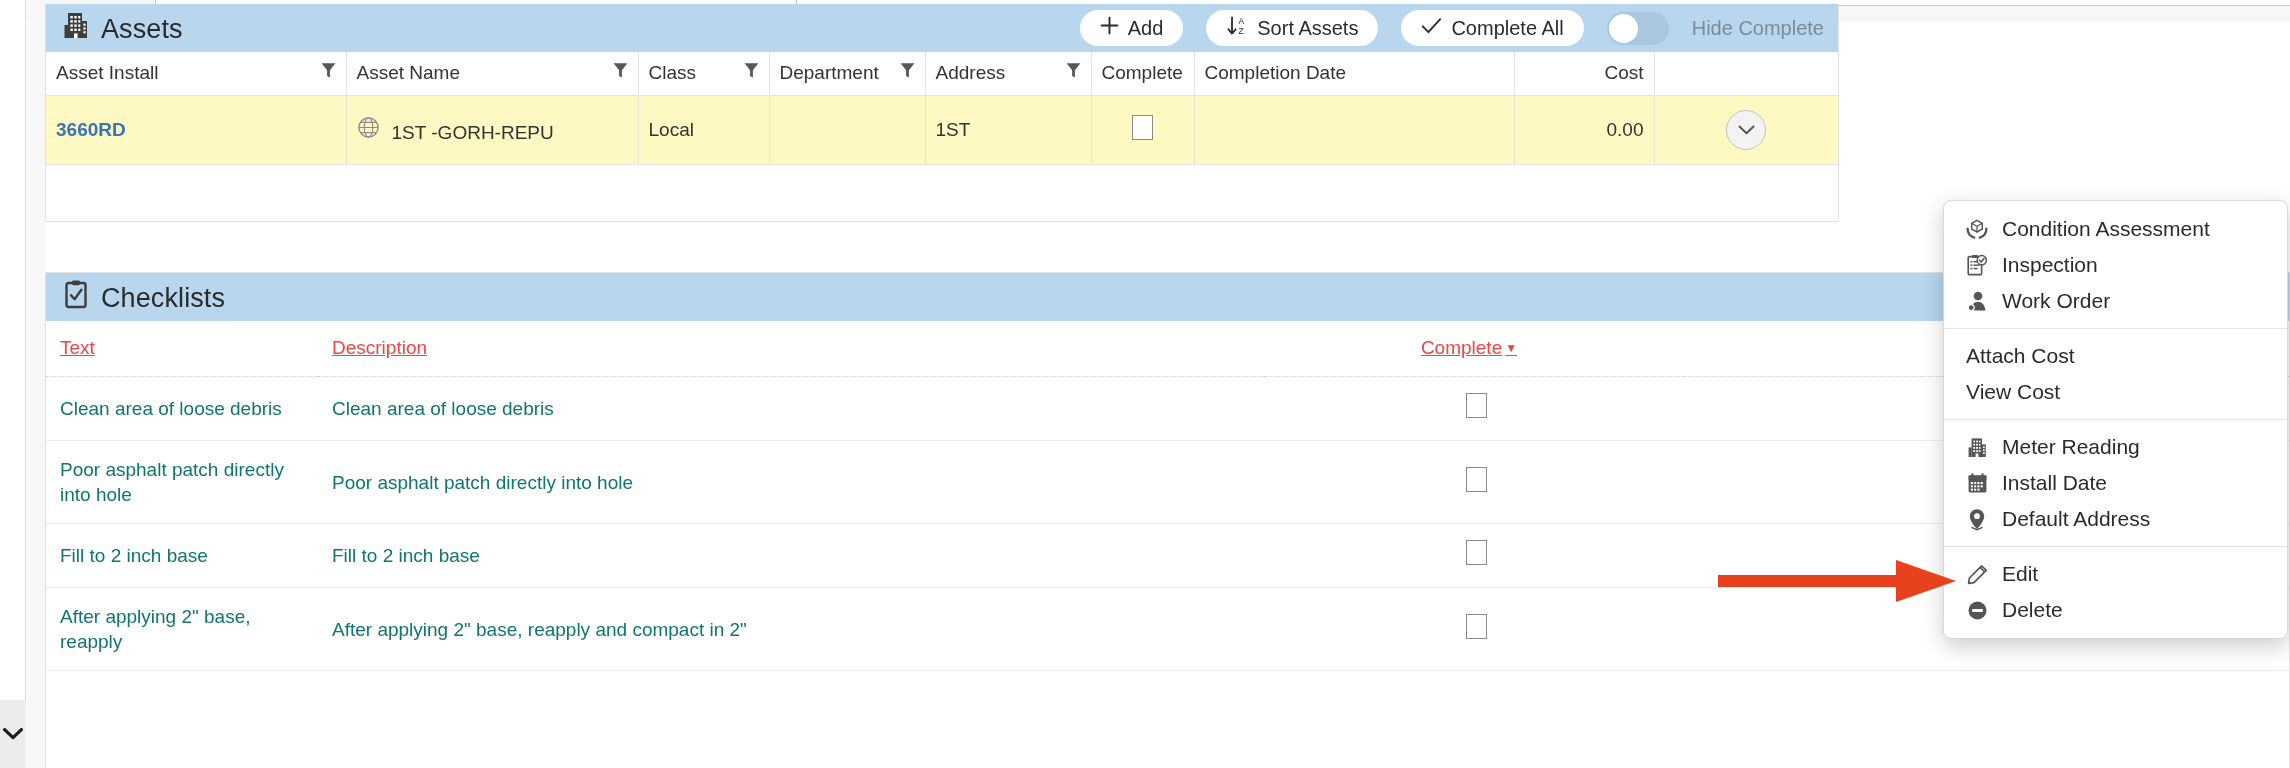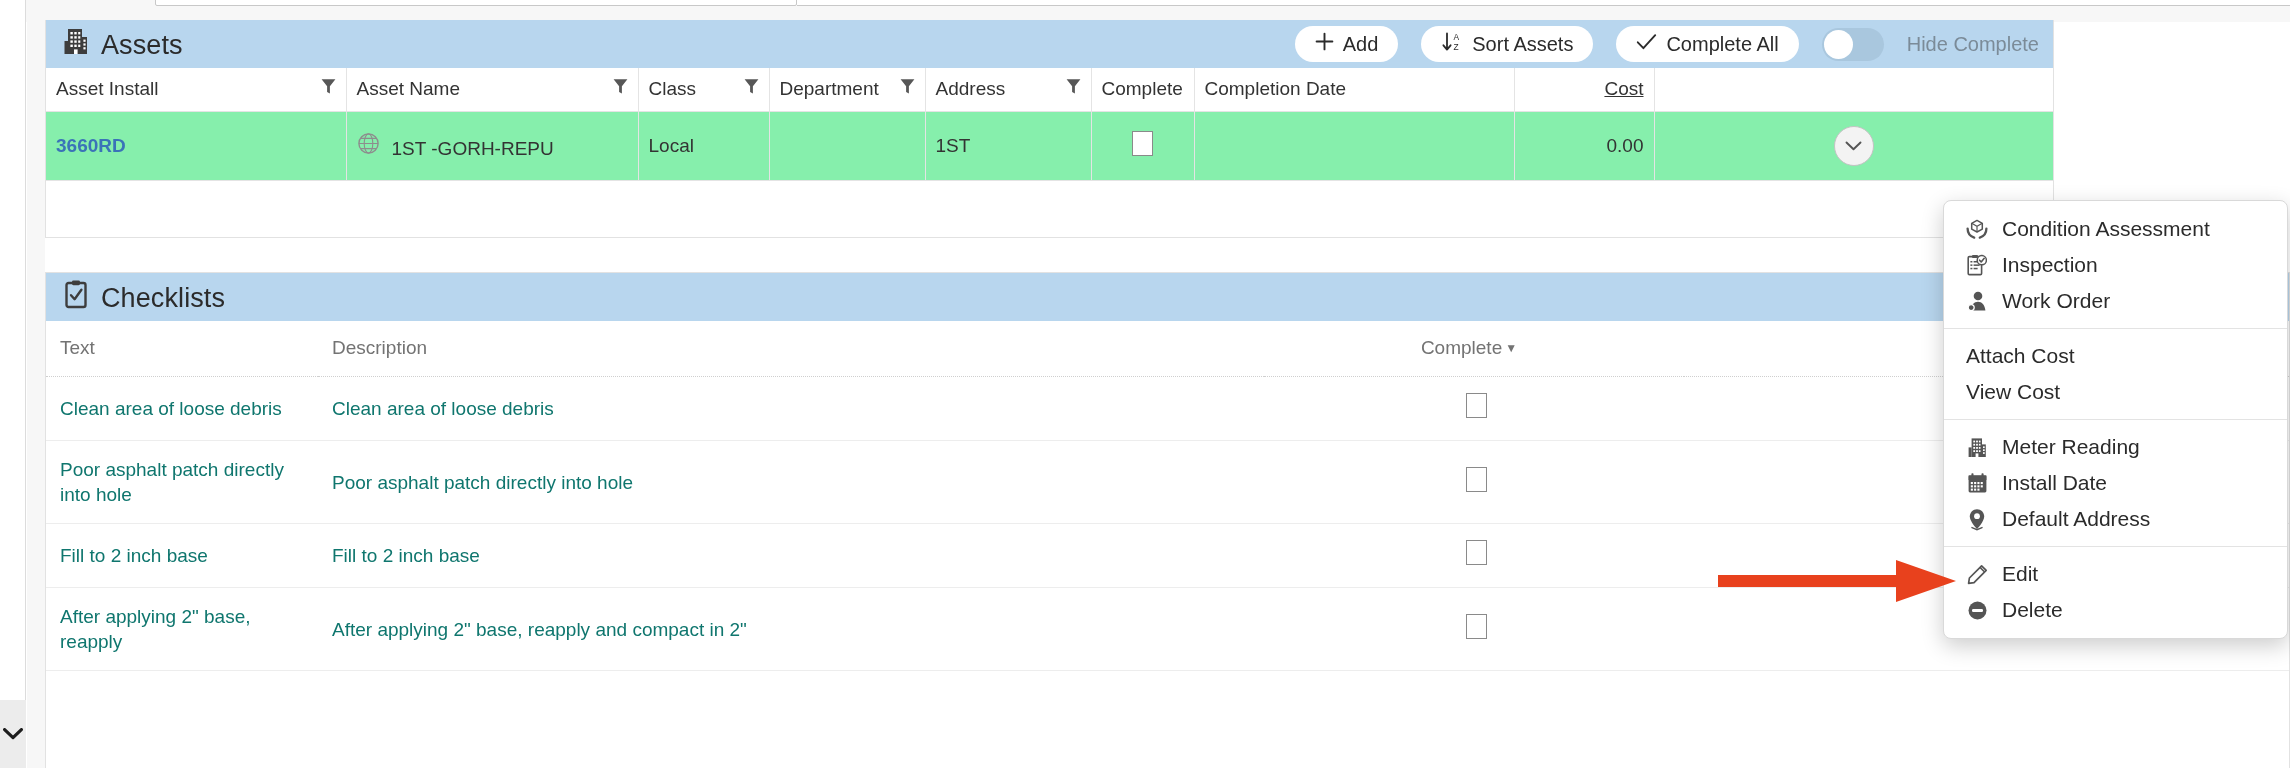--- a/index.html
+++ b/index.html
@@ -104,29 +104,29 @@
     font-weight: 400; font-size: 19px; color: #333;
     text-align: left; padding: 10px 10px 11px 10px;
     border-right: 1px solid #e4e4e4;
     border-bottom: 1px solid #e4e4e4;
     vertical-align: middle;
     background: #ffffff;
     white-space: nowrap;
     position: relative;
   }
   .atable th.last { border-right: none; }
-  .atable th.num { text-align: right; text-decoration: underline; }
+  .atable th.num { text-align: right; }
   .th-wrap { display: flex; align-items: center; justify-content: space-between; gap: 6px; }
   .funnel { flex: 0 0 auto; opacity: .85; }
   .atable td {
     font-size: 19px; color: #333;
     padding: 14px 10px;
     border-right: 1px solid #e4e4e4;
     vertical-align: middle;
-    background: #86efac;
+    background: #fef9c3;
     height: 57px;
   }
   .atable td.last { border-right: none; }
   .atable td.num { text-align: right; }
   .asset-link { color: #3a73b8; font-weight: bold; font-size: 19px; cursor: pointer; }
   .name-cell { display: flex; align-items: flex-end; gap: 12px; }
   .chk {
     width: 21px; height: 25px;
     border: 1px solid #8a8a8a;
     background: #ffffff;
@@ -141,24 +141,24 @@
     display: inline-flex; align-items: center; justify-content: center;
     cursor: pointer;
   }
   .assets-filler {
     height: 44px; background: #ffffff; border-top: 1px solid #e4e4e4;
   }
 
   
   .ctable { width: 100%; border-collapse: collapse; table-layout: fixed; }
   .ctable th {
-    font-weight: 400; font-size: 19px; color: #737373;
+    font-weight: 400; font-size: 19px; color: #ef4444;
     text-align: left; padding: 16px 10px 17px 14px;
     border-bottom: 1px dotted #cfcfcf;
-    background: #ffffff; white-space: nowrap;
+    background: #ffffff; white-space: nowrap; text-decoration: underline;
   }
   .ctable th.c { text-align: center; padding-left: 0; }
   .ctable td {
     font-size: 19px; color: #0f766e;
     padding: 16px 10px 16px 14px;
     border-bottom: 1px solid #ededed;
     vertical-align: middle;
     background: #ffffff;
     line-height: 1.32;
   }
@@ -206,21 +206,21 @@
 
   <div class="left-rail"></div>
   <div class="left-gutter"></div>
 
   <div class="scroll-down-btn">
     <svg width="20" height="13" viewBox="0 0 20 13" aria-hidden="true">
       <path d="M1.6 1.6 L10 9.6 L18.4 1.6" fill="none" stroke="#1d1d1d" stroke-width="3.2" stroke-linecap="round" stroke-linejoin="round"></path>
     </svg>
   </div>
 
-  <div class="panel" style="left:45px; top:20px; width:2009px; height:218px; border-top:none;">
+  <div class="panel" style="left:45px; top:4px; width:1794px; height:218px; border-top:none;">
     <div class="panel-header">
       <div class="panel-title">
         <span>
           <svg width="28" height="30" viewBox="0 0 28 30" aria-hidden="true">
             <rect x="6" y="3" width="14" height="25" fill="#3d3d3d"></rect>
             <rect x="20" y="11" width="5" height="17" fill="#3d3d3d"></rect>
             <rect x="2.5" y="15" width="3.5" height="13" fill="#3d3d3d"></rect>
             <g fill="#ffffff">
               <rect x="8.4" y="6" width="2.4" height="2.4"></rect>
                 <rect x="12.3" y="6" width="2.4" height="2.4"></rect>

